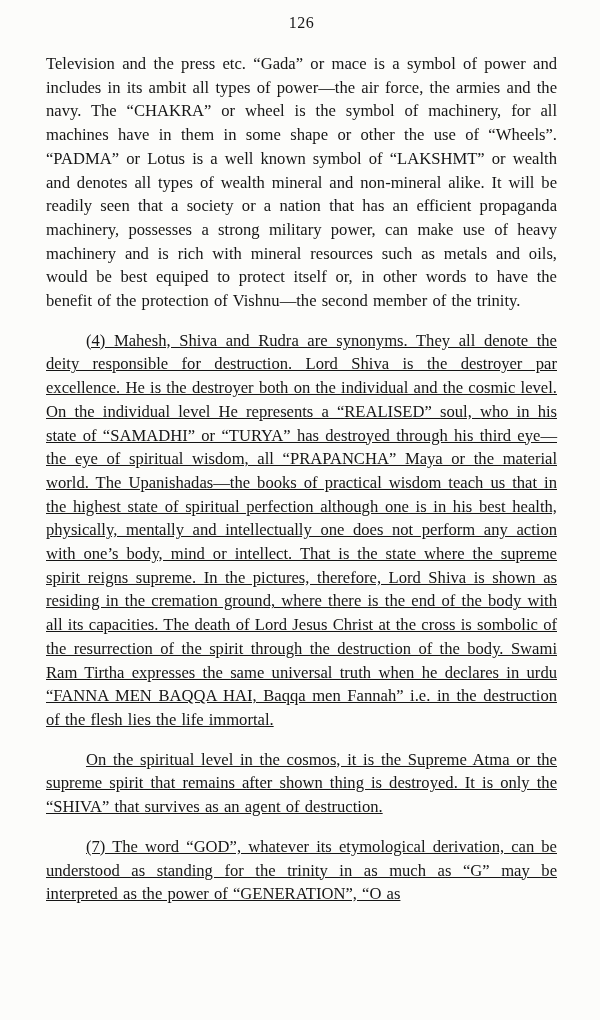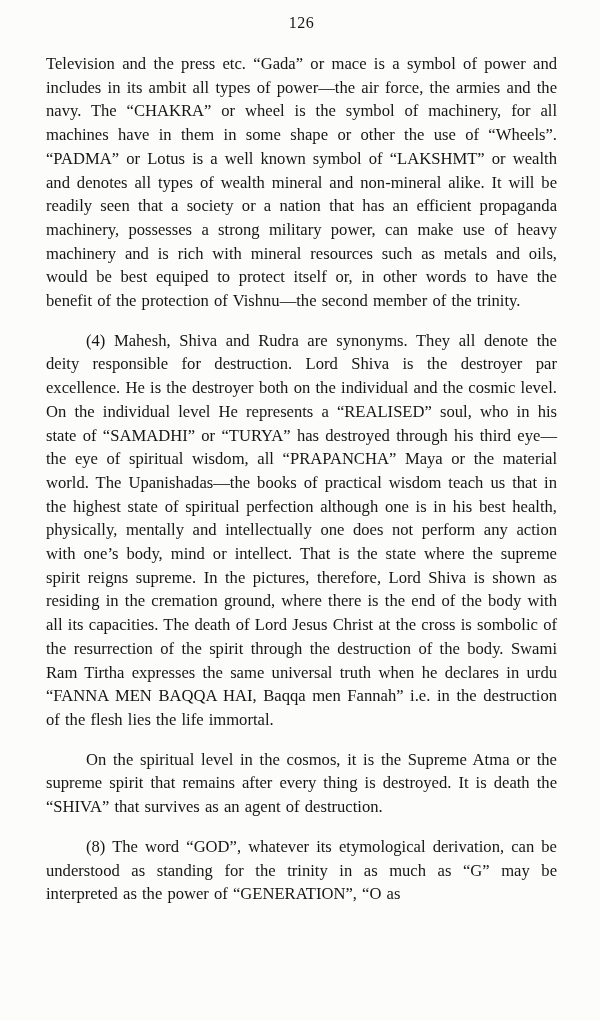--- a/index.html
+++ b/index.html
@@ -29,27 +29,28 @@
   }
   .page-text .para {
     margin: 16px;
     text-align: justify;
     font-size: 16.6px;
     line-height: 23.7px;
     word-spacing: 1px;
   }
   .page-text .para.indent {
     text-indent: 40px;
+    text-decoration: underline;
   }
 </style>
 </head>
 <body>
 
 <div class="page">
   <div class="page-number">126</div>
 
   <div class="page-text">
     <p class="para">Television and the press etc. “Gada” or mace is a symbol of power and includes in its ambit all types of power—the air force, the armies and the navy. The “CHAKRA” or wheel is the symbol of machinery, for all machines have in them in some shape or other the use of “Wheels”. “PADMA” or Lotus is a well known symbol of “LAKSHMT” or wealth and denotes all types of wealth mineral and non-mineral alike. It will be readily seen that a society or a nation that has an efficient propaganda machinery, possesses a strong military power, can make use of heavy machinery and is rich with mineral resources such as metals and oils, would be best equiped to protect itself or, in other words to have the benefit of the protection of Vishnu—the second member of the trinity.</p>
     <p class="para indent">(4) Mahesh, Shiva and Rudra are synonyms. They all denote the deity responsible for destruction. Lord Shiva is the destroyer par excellence. He is the destroyer both on the individual and the cosmic level. On the individual level He represents a “REALISED” soul, who in his state of “SAMADHI” or “TURYA” has destroyed through his third eye—the eye of spiritual wisdom, all “PRAPANCHA” Maya or the material world. The Upanishadas—the books of practical wisdom teach us that in the highest state of spiritual perfection although one is in his best health, physically, mentally and intellectually one does not perform any action with one’s body, mind or intellect. That is the state where the supreme spirit reigns supreme. In the pictures, therefore, Lord Shiva is shown as residing in the cremation ground, where there is the end of the body with all its capacities. The death of Lord Jesus Christ at the cross is sombolic of the resurrection of the spirit through the destruction of the body. Swami Ram Tirtha expresses the same universal truth when he declares in urdu “FANNA MEN BAQQA HAI, Baqqa men Fannah” i.e. in the destruction of the flesh lies the life immortal.</p>
-    <p class="para indent">On the spiritual level in the cosmos, it is the Supreme Atma or the supreme spirit that remains after every thing is destroyed. It is death the “SHIVA” that survives as an agent of destruction.</p>
-    <p class="para indent">(8) The word “GOD”, whatever its etymological derivation, can be understood as standing for the trinity in as much as “G” may be interpreted as the power of “GENERATION”, “O as</p>
+    <p class="para indent">On the spiritual level in the cosmos, it is the Supreme Atma or the supreme spirit that remains after shown thing is destroyed. It is only the “SHIVA” that survives as an agent of destruction.</p>
+    <p class="para indent">(7) The word “GOD”, whatever its etymological derivation, can be understood as standing for the trinity in as much as “G” may be interpreted as the power of “GENERATION”, “O as</p>
   </div>
 </div>
 
 </body></html>

